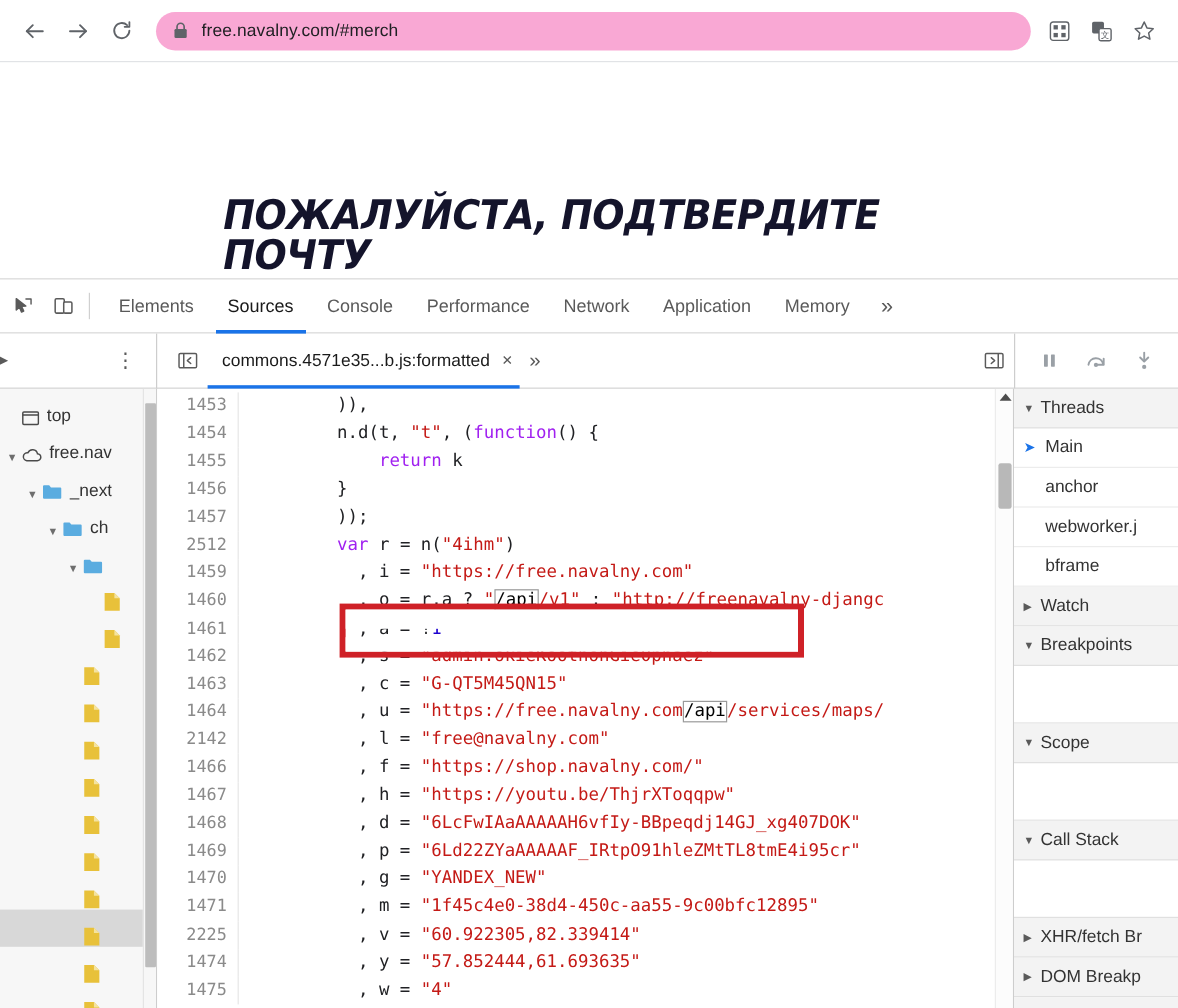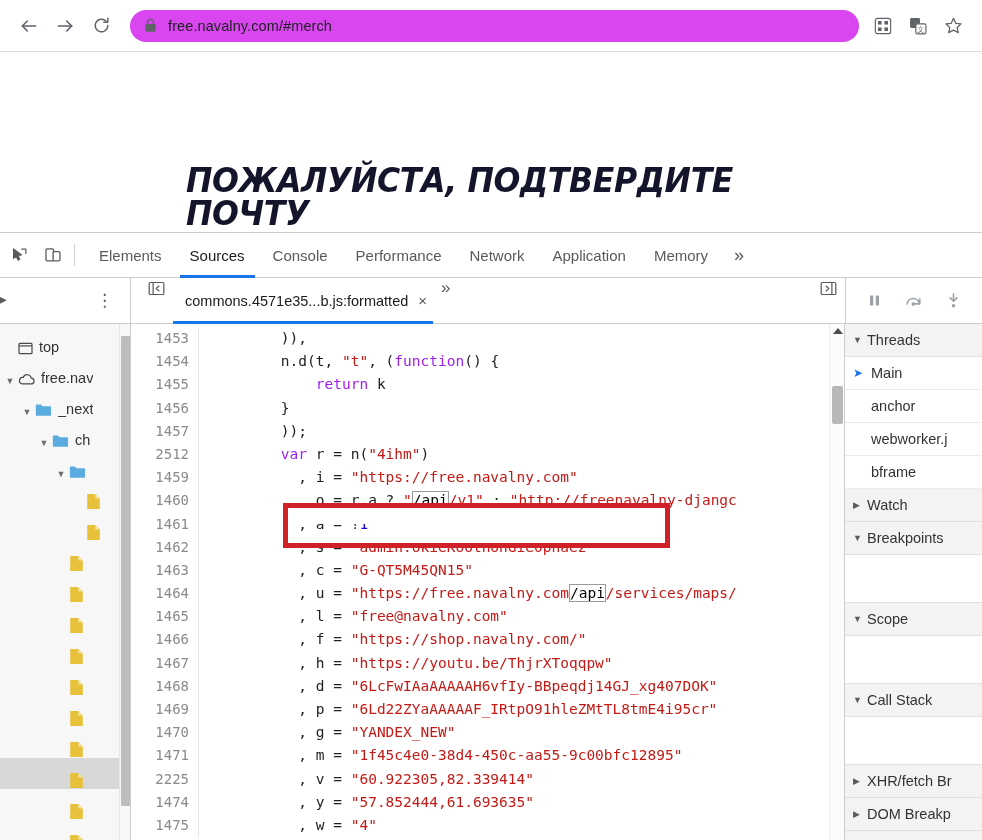--- a/index.html
+++ b/index.html
@@ -25,21 +25,21 @@
     width: 30px; height: 30px;
     display: flex; align-items: center; justify-content: center;
     color: #5f6368;
     flex: 0 0 auto;
     margin-right: 6px;
   }
   .nav-btn svg { display:block; }
   #omnibox {
     flex: 1 1 auto;
     height: 32px;
-    background: #d946ef;
+    background: #f9a8d4;
     border-radius: 16px;
     display: flex;
     align-items: center;
     padding: 0 12px 0 14px;
     margin-left: 8px;
     margin-right: 4px;
     min-width: 0;
   }
   #lock-icon { margin-right: 11px; display:flex; color:#5f6368; flex:0 0 auto; }
   #omnibox-url {
@@ -154,21 +154,21 @@
   }
   #nav-pane-head .arrow-left {
     position:absolute; left:-4px; top:13px;
     color:#5a5a5a; font-size:14px;
   }
   #kebab { font-size: 17px; letter-spacing:0; color:#5a5a5a; line-height:1; padding:0 9px; }
   #editor-tabbar {
     flex: 1 1 auto;
     height: 46px;
     display: flex;
-    align-items: flex-start;
+    align-items: center;
     padding-left: 8px;
     min-width: 0;
   }
   .panel-toggle {
     width: 26px; height: 22px;
     display:flex; align-items:center; justify-content:center;
     color:#5a5a5a; flex:0 0 auto;
     margin: 0 4px;
   }
   #editor-tab {
@@ -661,21 +661,21 @@
           <div class="code-line"><span class="lineno">1455</span><span class="code-text">            <span class="tok-kw">return</span> k</span></div>
           <div class="code-line"><span class="lineno">1456</span><span class="code-text">        }</span></div>
           <div class="code-line"><span class="lineno">1457</span><span class="code-text">        ));</span></div>
           <div class="code-line"><span class="lineno">2512</span><span class="code-text">        <span class="tok-kw">var</span> r = n(<span class="tok-str">"4ihm"</span>)</span></div>
           <div class="code-line"><span class="lineno">1459</span><span class="code-text">          , i = <span class="tok-str">"https://free.navalny.com"</span></span></div>
           <div class="code-line"><span class="lineno">1460</span><span class="code-text">          , o = r.a ? <span class="tok-str">"<span class="lnk">/api</span>/v1"</span> : <span class="tok-str">"http://freenavalny-djangc</span></span></div>
           <div class="code-line"><span class="lineno">1461</span><span class="code-text">          , a = !<span class="tok-num">1</span></span></div>
           <div class="code-line"><span class="lineno">1462</span><span class="code-text">          , s = <span class="tok-str">"admin:okieKoothohGie0phaez"</span></span></div>
           <div class="code-line"><span class="lineno">1463</span><span class="code-text">          , c = <span class="tok-str">"G-QT5M45QN15"</span></span></div>
           <div class="code-line"><span class="lineno">1464</span><span class="code-text">          , u = <span class="tok-str">"https://free.navalny.com<span class="lnk">/api</span>/services/maps/</span></span></div>
-          <div class="code-line"><span class="lineno">1465</span><span class="code-text">          , l = <span class="tok-str">"free@navalny.com"</span></span></div>
+          <div class="code-line"><span class="lineno">2142</span><span class="code-text">          , l = <span class="tok-str">"free@navalny.com"</span></span></div>
           <div class="code-line"><span class="lineno">1466</span><span class="code-text">          , f = <span class="tok-str">"https://shop.navalny.com/"</span></span></div>
           <div class="code-line"><span class="lineno">1467</span><span class="code-text">          , h = <span class="tok-str">"https://youtu.be/ThjrXToqqpw"</span></span></div>
           <div class="code-line"><span class="lineno">1468</span><span class="code-text">          , d = <span class="tok-str">"6LcFwIAaAAAAAH6vfIy-BBpeqdj14GJ_xg407DOK"</span></span></div>
           <div class="code-line"><span class="lineno">1469</span><span class="code-text">          , p = <span class="tok-str">"6Ld22ZYaAAAAAF_IRtpO91hleZMtTL8tmE4i95cr"</span></span></div>
           <div class="code-line"><span class="lineno">1470</span><span class="code-text">          , g = <span class="tok-str">"YANDEX_NEW"</span></span></div>
           <div class="code-line"><span class="lineno">1471</span><span class="code-text">          , m = <span class="tok-str">"1f45c4e0-38d4-450c-aa55-9c00bfc12895"</span></span></div>
           <div class="code-line"><span class="lineno">2225</span><span class="code-text">          , v = <span class="tok-str">"60.922305,82.339414"</span></span></div>
           <div class="code-line"><span class="lineno">1474</span><span class="code-text">          , y = <span class="tok-str">"57.852444,61.693635"</span></span></div>
           <div class="code-line"><span class="lineno">1475</span><span class="code-text">          , w = <span class="tok-str">"4"</span></span></div>
         </div>

